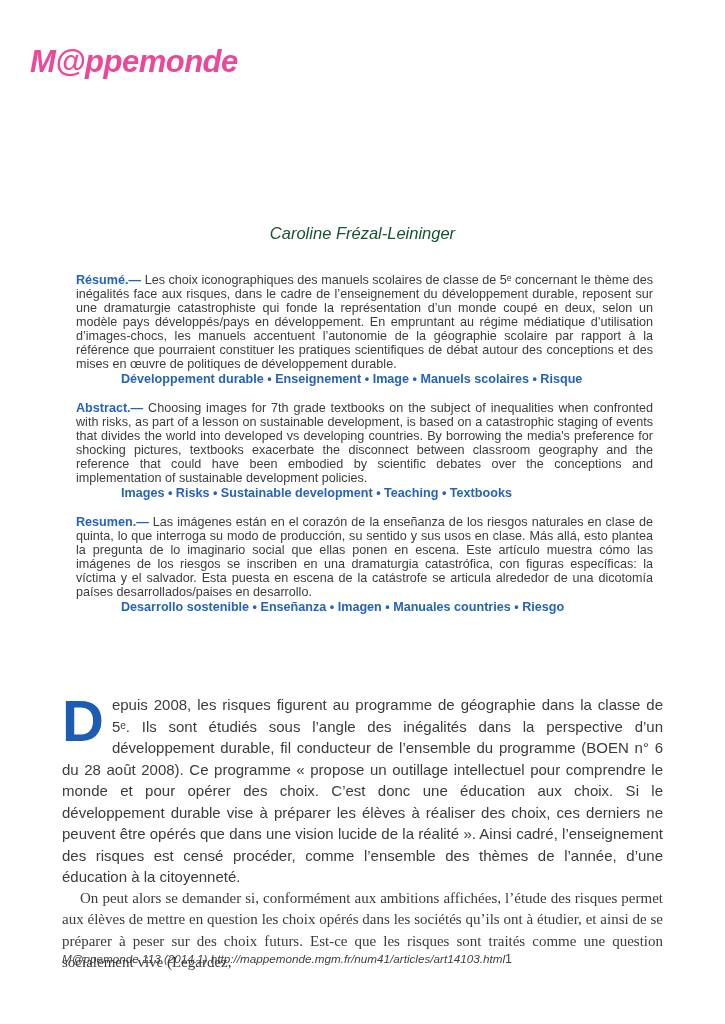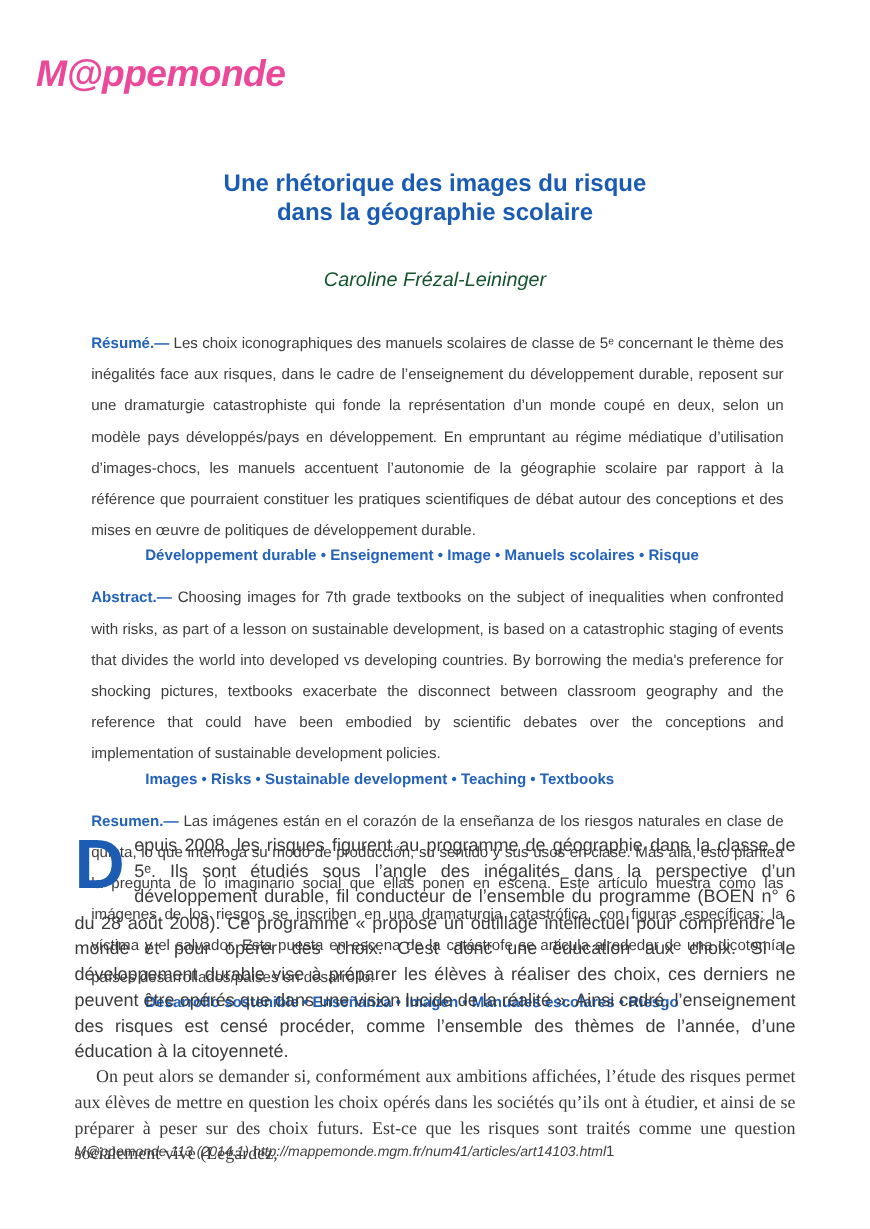--- a/index.html
+++ b/index.html
@@ -52,21 +52,21 @@
   }
   .abstracts {
     position: absolute;
     top: 273px;
     left: 76px;
     width: 577px;
   }
   .abstract {
     margin: 0;
     font-size: 12.6px;
-    line-height: 26px;
+    line-height: 14px;
     text-align: justify;
     color: #3c3c3c;
   }
   .abs-label {
     color: #2463bc;
     font-weight: bold;
   }
   .keywords {
     margin: 0 0 13px 0;
     font-size: 12.6px;
@@ -110,34 +110,33 @@
   .footer-citation { font-style: italic; }
   .page-number { font-style: normal; font-size: 12.5px; }
 </style>
 </head>
 <body>
 
 <div class="page">
 
   <div class="logo">M@ppemonde</div>
 
-  <h1 class="title"><span>Une rhétorique des images du risque</span><br><span>dans la géographie scolaire</span></h1>
 
   <div class="author">Caroline Frézal-Leininger</div>
 
   <div class="abstracts">
 
     <p class="abstract"><span class="abs-label">Résumé.—</span> <span>Les choix iconographiques des manuels scolaires de classe de 5ᵉ concernant le thème des inégalités face aux risques, dans le cadre de l’enseignement du développement durable, reposent sur une dramaturgie catastrophiste qui fonde la représentation d’un monde coupé en deux, selon un modèle pays développés/pays en développement. En empruntant au régime médiatique d’utilisation d’images-chocs, les manuels accentuent l’autonomie de la géographie scolaire par rapport à la référence que pourraient constituer les pratiques scientifiques de débat autour des conceptions et des mises en œuvre de politiques de développement durable.</span></p>
     <p class="keywords">Développement durable • Enseignement • Image • Manuels scolaires • Risque</p>
 
     <p class="abstract"><span class="abs-label">Abstract.—</span> <span>Choosing images for 7th grade textbooks on the subject of inequalities when confronted with risks, as part of a lesson on sustainable development, is based on a catastrophic staging of events that divides the world into developed vs developing countries. By borrowing the media's preference for shocking pictures, textbooks exacerbate the disconnect between classroom geography and the reference that could have been embodied by scientific debates over the conceptions and implementation of sustainable development policies.</span></p>
     <p class="keywords">Images • Risks • Sustainable development • Teaching • Textbooks</p>
 
     <p class="abstract"><span class="abs-label">Resumen.—</span> <span>Las imágenes están en el corazón de la enseñanza de los riesgos naturales en clase de quinta, lo que interroga su modo de producción, su sentido y sus usos en clase. Más allá, esto plantea la pregunta de lo imaginario social que ellas ponen en escena. Este artículo muestra cómo las imágenes de los riesgos se inscriben en una dramaturgia catastrófica, con figuras específicas: la víctima y el salvador. Esta puesta en escena de la catástrofe se articula alrededor de una dicotomía países desarrollados/paises en desarrollo.</span></p>
-    <p class="keywords">Desarrollo sostenible • Enseñanza • Imagen • Manuales escolares • Riesgo</p>
+    <p class="keywords">Desarrollo sostenible • Enseñanza • Imagen • Manuales countries • Riesgo</p>
 
   </div>
 
   <div class="body-text">
     <p class="para para-first"><span class="dropcap">D</span><span>epuis 2008, les risques figurent au programme de géographie dans la classe de 5ᵉ. Ils sont étudiés sous l’angle des inégalités dans la perspective d’un développement durable, fil conducteur de l’ensemble du programme (</span><span class="italic">BOEN</span><span> n° 6 du 28 août 2008). Ce programme « propose un outillage intellectuel pour comprendre le monde et pour opérer des choix. C’est donc une éducation aux choix. Si le développement durable vise à préparer les élèves à réaliser des choix, ces derniers ne peuvent être opérés que dans une vision lucide de la réalité ». Ainsi cadré, l’enseignement des risques est censé procéder, comme l’ensemble des thèmes de l’année, d’une éducation à la citoyenneté.</span></p>
     <p class="para para-second">On peut alors se demander si, conformément aux ambitions affichées, l’étude des risques permet aux élèves de mettre en question les choix opérés dans les sociétés qu’ils ont à étudier, et ainsi de se préparer à peser sur des choix futurs. Est-ce que les risques sont traités comme une question socialement vive (Legardez,</p>
   </div>
 
   <div class="footer">
     <span class="footer-citation">M@ppemonde 113 (2014.1) http://mappemonde.mgm.fr/num41/articles/art14103.html</span>

